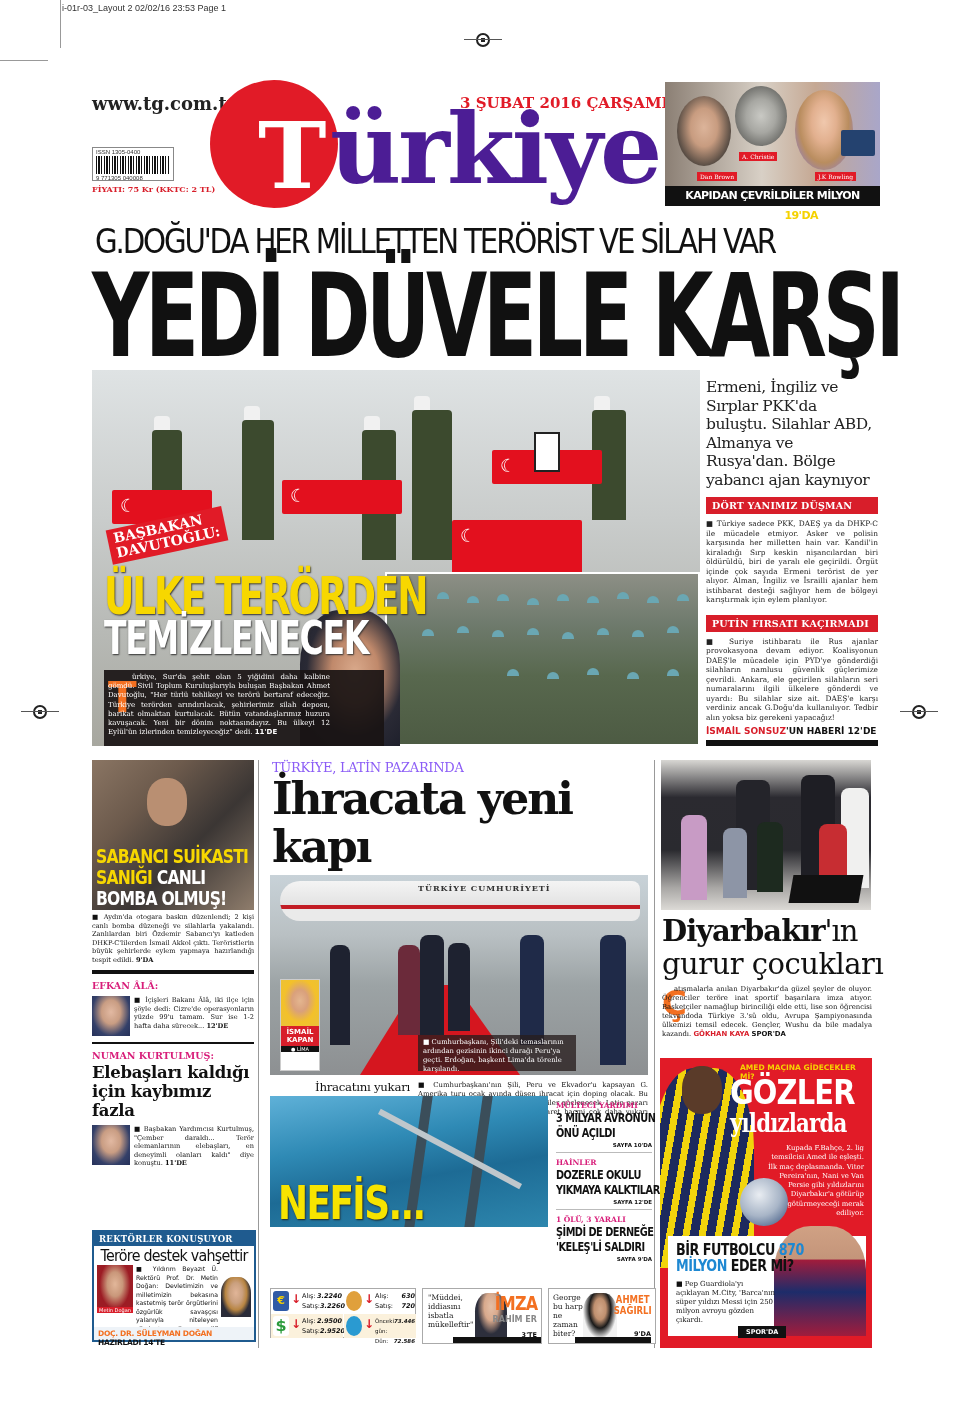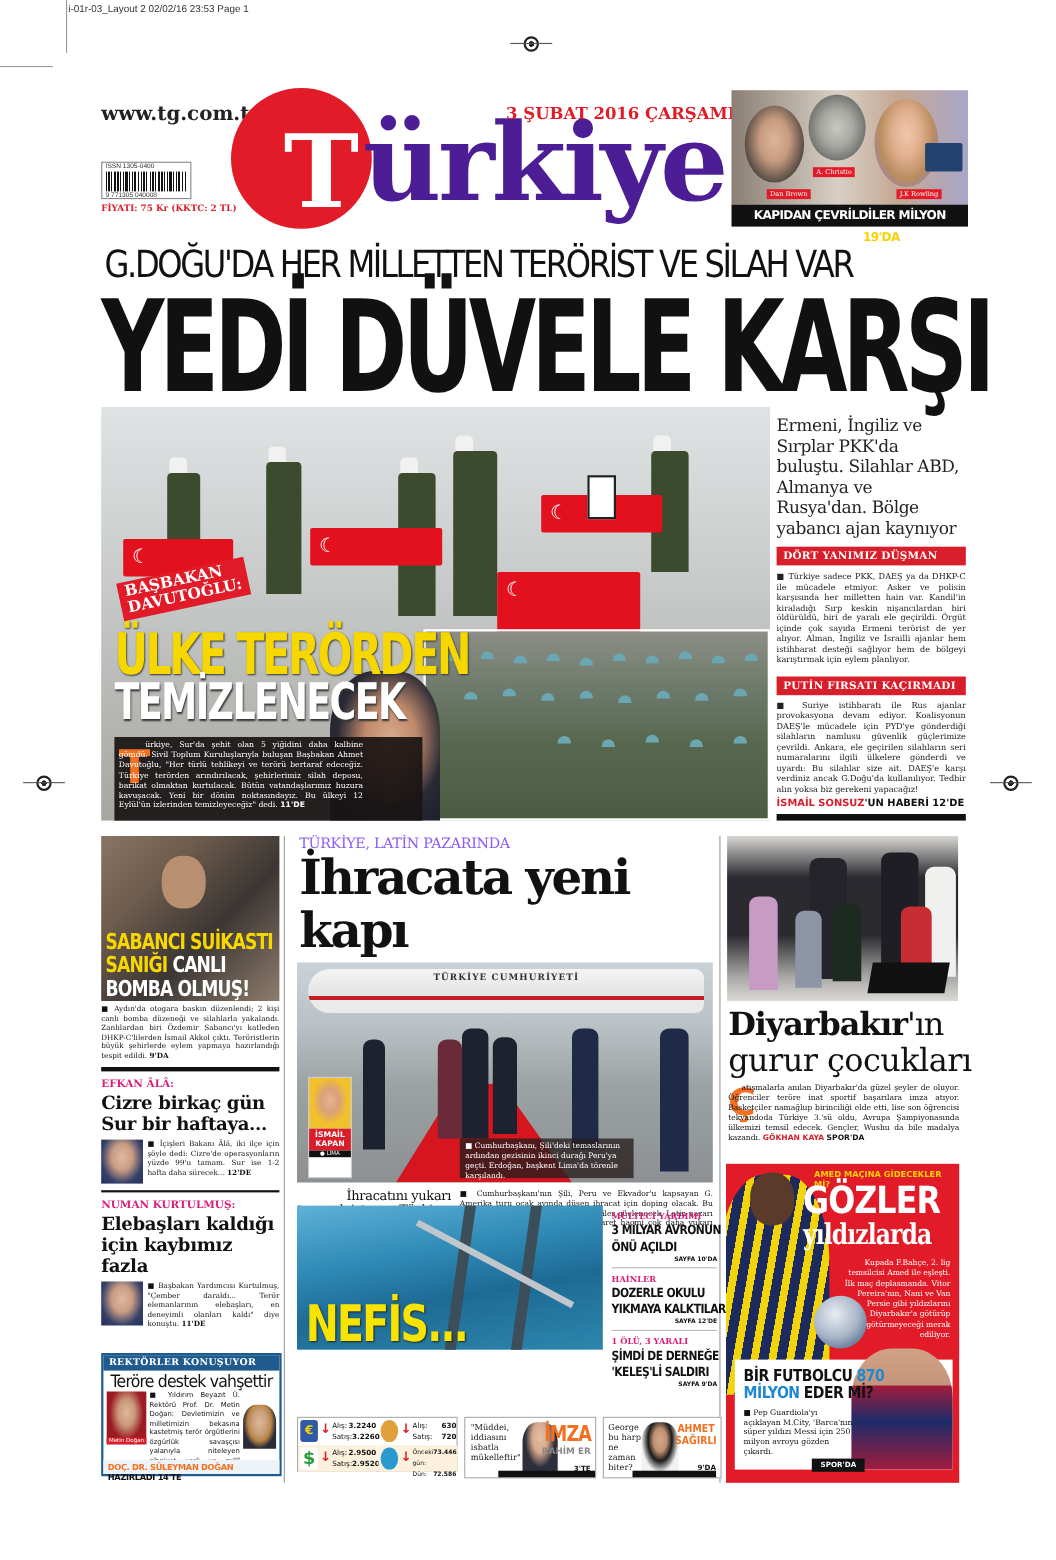--- a/index.html
+++ b/index.html
@@ -62,21 +62,21 @@
   .rektor-box { left: 92px; top: 1230px; width: 164px; height: 112px; border: 2px solid #1f5b8f; }
   .rektor-bar { background: #1f5b8f; color: #fff; font: bold 8.5px "DejaVu Serif", serif; padding: 2px 5px; letter-spacing: 0.3px; }
   .rektor-h { font: 15.5px "DejaVu Sans", sans-serif; text-align: center; letter-spacing: -0.8px; transform: scaleX(0.92); margin-top: 1px; }
   .rektor-foot { position: absolute; left: 0; bottom: 0; width: 100%; height: 13px; background: #eef3f8; font: bold 7.5px "DejaVu Sans", sans-serif; padding: 2px 4px; letter-spacing: -0.3px; margin-top: 24px; }
   .rektor-foot .o { color: #f37021; }
   .col-mid { left: 262px; top: 760px; width: 388px; }
   .mid-kick { font: 13px "DejaVu Serif", serif; color: #8b5cf6; margin-left: 10px; letter-spacing: -0.3px; }
   .mid-h { font: bold 44px "DejaVu Serif", serif; letter-spacing: -2px; margin-left: 10px; line-height: 48px; }
   .plane-photo { position: relative; margin-left: 8px; width: 378px; height: 200px; margin-top: 4px; background: linear-gradient(180deg, #c8d2d8 0%, #b9c0c3 30%, #9ca3a5 55%, #8d9092 100%); overflow: hidden; }
   .plane { position: absolute; left: 10px; top: 6px; width: 360px; height: 40px; background: linear-gradient(180deg, #f4f4f4 0%, #e3e3e3 60%, #c21d25 61%, #c21d25 70%, #eaeaea 71%); border-radius: 20px 8px 8px 20px; }
-  .plane-text { position: absolute; left: 124px; top: 8px; font: bold 8px "DejaVu Serif", serif; color: #333; letter-spacing: 1px; text-align: center; }
+  .plane-text { position: absolute; left: 148px; top: 8px; font: bold 8px "DejaVu Serif", serif; color: #333; letter-spacing: 1px; text-align: center; }
   .carpet { position: absolute; left: 90px; top: 110px; width: 160px; height: 90px; background: #d5161f; clip-path: polygon(35% 0, 60% 0, 100% 100%, 0 100%); }
   .person { position: absolute; background: #1e2230; border-radius: 8px 8px 0 0; }
   .reporter { position: absolute; left: 10px; top: 104px; width: 40px; height: 92px; background: #fff; border: 1px solid #ccc; }
   .reporter .rf { height: 46px; background: radial-gradient(ellipse at 50% 45%, #e4b690 0%, #d9a07c 30%, #f3c12a 60%, #eac13a 100%); }
   .reporter .rn { background: #d81e2a; color: #fff; font: bold 7px "DejaVu Sans", sans-serif; text-align: center; line-height: 8px; padding: 2px 0; }
   .reporter .rl { background: #111; color: #fff; font: 5px "DejaVu Sans", sans-serif; text-align: center; }
   .cap-box { position: absolute; left: 148px; top: 160px; width: 158px; height: 36px; background: rgba(40,30,30,0.78); color: #fff; font: 6.8px "DejaVu Serif", serif; line-height: 9px; padding: 3px 5px; }
   .mid-deck-row { display: flex; gap: 8px; margin-left: 8px; margin-top: 6px; }
   .mid-deck { width: 140px; font: 11.8px "DejaVu Serif", serif; line-height: 13px; text-align: right; letter-spacing: -0.3px; }
   .mid-body { width: 230px; font: 6.9px "DejaVu Serif", serif; line-height: 9px; text-align: justify; }
@@ -87,21 +87,21 @@
   .briefs { left: 556px; top: 1096px; width: 96px; height: 182px; }
   .brief-k { color: #d81e7a; font: bold 7.5px "DejaVu Serif", serif; margin-top: 5px; }
   .brief-h { font: bold 11.5px "DejaVu Sans", sans-serif; line-height: 13px; letter-spacing: -0.6px; transform: scaleX(0.85); transform-origin: left; white-space: nowrap; margin-top: 2px; }
   .brief-p { font: bold 5.5px "DejaVu Sans", sans-serif; text-align: right; margin-top: 2px; padding-bottom: 4px; border-bottom: 1px solid #bbb; }
   .markets { left: 270px; top: 1288px; width: 146px; height: 50px; border: 1px solid #aaa; }
   .mk { position: absolute; width: 72px; height: 24px; font: 6.5px "DejaVu Sans", sans-serif; }
   .mk .ico { position: absolute; left: 2px; top: 2px; width: 16px; height: 20px; border-radius: 3px; }
   .mk .arr { position: absolute; left: 20px; top: 3px; color: #d81e2a; font: bold 12px "DejaVu Sans", sans-serif; }
   .mk .vals { position: absolute; left: 31px; top: 2px; width: 40px; line-height: 10px; }
   .mk .vals div { display: flex; justify-content: space-between; }
-  .mk .vals b { font-weight: bold; }
+  .mk .vals b { font-weight: bold; font-style: italic; }
   .imza { left: 422px; top: 1288px; width: 120px; height: 56px; border: 1px solid #aaa; background: #fff; }
   .imza .q { position: absolute; left: 5px; top: 4px; font: 7.5px "DejaVu Serif", serif; line-height: 9px; color: #222; }
   .imza .big { position: absolute; right: 4px; top: 2px; font: bold 20px "DejaVu Sans", sans-serif; color: #f37021; transform: scaleX(0.8); transform-origin: right; letter-spacing: -1px; }
   .imza .nm { position: absolute; right: 4px; top: 26px; font: bold 8px "DejaVu Sans", sans-serif; color: #888; }
   .imza .pg { position: absolute; right: 4px; bottom: 4px; font: bold 6.5px "DejaVu Sans", sans-serif; }
   .imza .face { position: absolute; left: 52px; top: 4px; width: 32px; height: 46px; background: radial-gradient(ellipse at 50% 30%, #e4bfa6 0%, #d8a98c 30%, #2d2f3c 60%); border-radius: 40% 40% 0 0; }
   .imza .bar { position: absolute; left: 30px; bottom: 0; width: 88px; height: 6px; background: #111; }
   .agirli { left: 548px; top: 1288px; width: 108px; height: 56px; border: 1px solid #aaa; background: #fff; }
   .agirli .q { position: absolute; left: 4px; top: 4px; font: 7.5px "DejaVu Serif", serif; line-height: 9px; color: #222; }
   .agirli .big { position: absolute; right: 3px; top: 5px; font: bold 10px "DejaVu Sans", sans-serif; color: #f37021; line-height: 11px; text-align: center; transform: scaleX(0.85); transform-origin: right; }
@@ -257,21 +257,20 @@
       <div class="w">BOMBA OLMUŞ!</div>
     </div>
   </div>
   <div class="tiny sq">
     <span>Aydın'da otogara baskın düzenlendi; 2 kişi canlı bomba düzeneği ve silahlarla yakalandı. Zanlılardan biri Özdemir Sabancı'yı katleden DHKP-C'lilerden İsmail Akkol çıktı. Teröristlerin büyük şehirlerde eylem yapmaya hazırlandığı tespit edildi.</span>
     <b>9'DA</b>
   </div>
   <div class="rule-black"></div>
 
   <div class="pink-kick">EFKAN ÂLÂ:</div>
-  <div class="slab-h">Cizre birkaç gün Sur bir haftaya...</div>
   <div class="mug-row">
     <div class="mug"></div>
     <div class="tiny sq" style="margin-top:0">
       <span>İçişleri Bakanı Âlâ, iki ilçe için şöyle dedi: Cizre'de operasyonların yüzde 99'u tamam. Sur ise 1-2 hafta daha sürecek...</span>
       <b>12'DE</b>
     </div>
   </div>
   <div class="rule-black" style="height:2px"></div>
 
   <div class="pink-kick">NUMAN KURTULMUŞ:</div>

